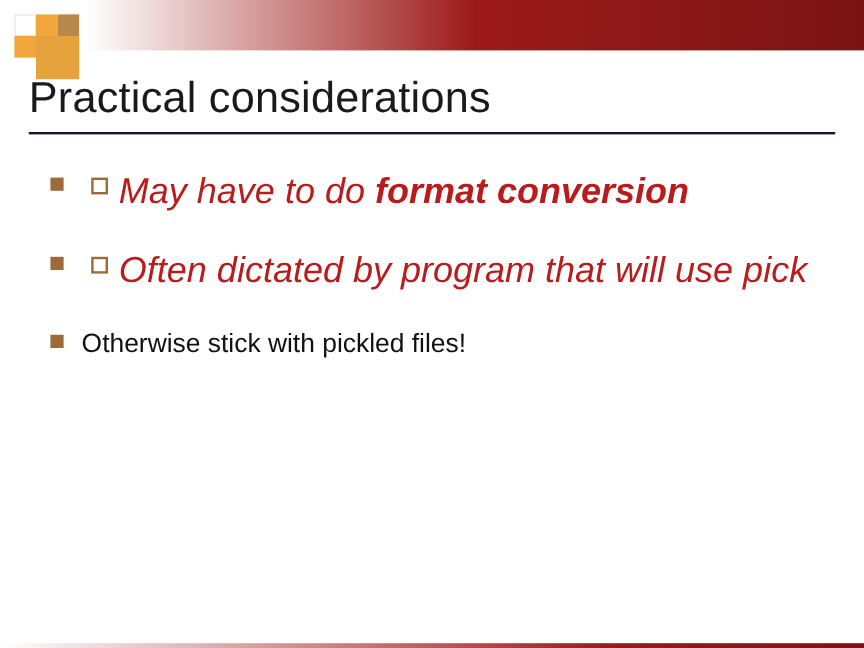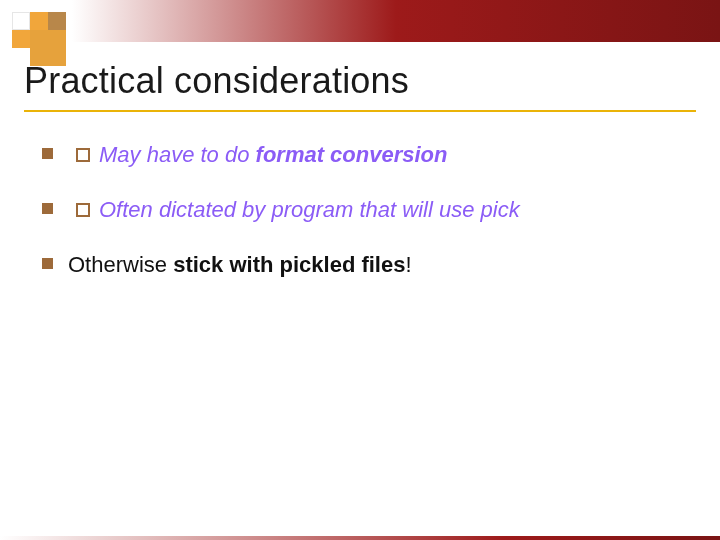--- a/index.html
+++ b/index.html
@@ -44,21 +44,21 @@
     top: 60px;
     left: 24px;
     right: 24px;
     bottom: 20px;
   }
   .title {
     font-size: 36px;
     font-weight: 400;
     color: #1a1a1a;
     padding-bottom: 8px;
-    border-bottom: 2px solid #eab308;
+    border-bottom: 2px solid #0f172a;
     margin-bottom: 28px;
     letter-spacing: 0.2px;
   }
   ul.top {
     list-style: none;
     padding-left: 18px;
   }
   ul.top > li {
     position: relative;
     padding-left: 26px;
@@ -77,37 +77,37 @@
     background: #9d6a3a;
   }
   ul.sub {
     list-style: none;
     padding-left: 8px;
     margin-top: 2px;
   }
   ul.sub > li {
     position: relative;
     padding-left: 23px;
-    font-size: 22px;
+    font-size: 30px;
     line-height: 1.32;
     font-style: italic;
-    color: #8b5cf6;
+    color: #b91c1c;
   }
   ul.sub > li::before {
     content: '';
     position: absolute;
     left: 0;
     top: 8px;
     width: 10px;
     height: 10px;
     border: 2px solid #9d6a3a;
     background: transparent;
   }
   .bold { font-weight: 700; font-style: italic; }
-  .boldup { font-weight: 700; font-style: normal; }
+  .boldup { font-weight: 400; font-style: normal; }
   .normal { font-style: normal; }
 </style>
 </head>
 <body>
 
 <div class="accent-top"></div>
 <div class="logo">
   <div class="sq a"></div>
     <div class="sq b"></div>
     <div class="sq c"></div>

